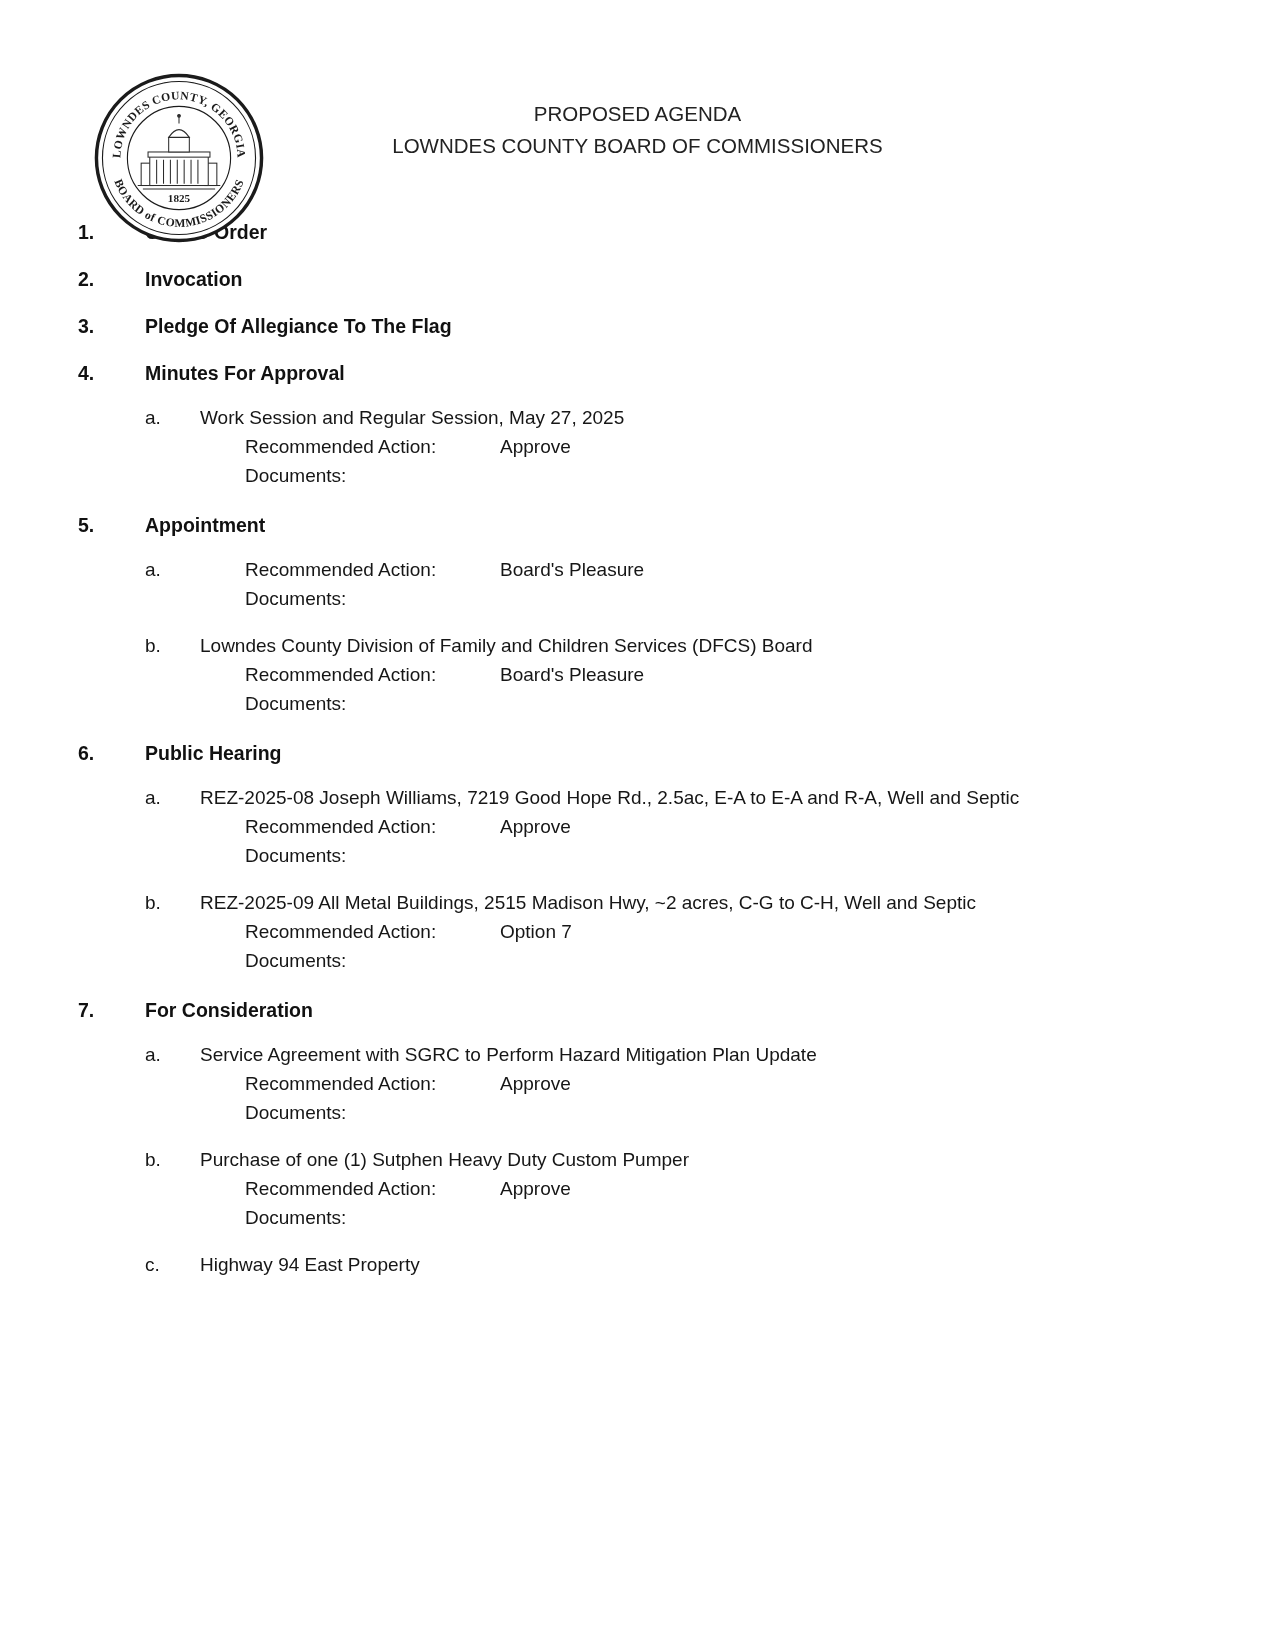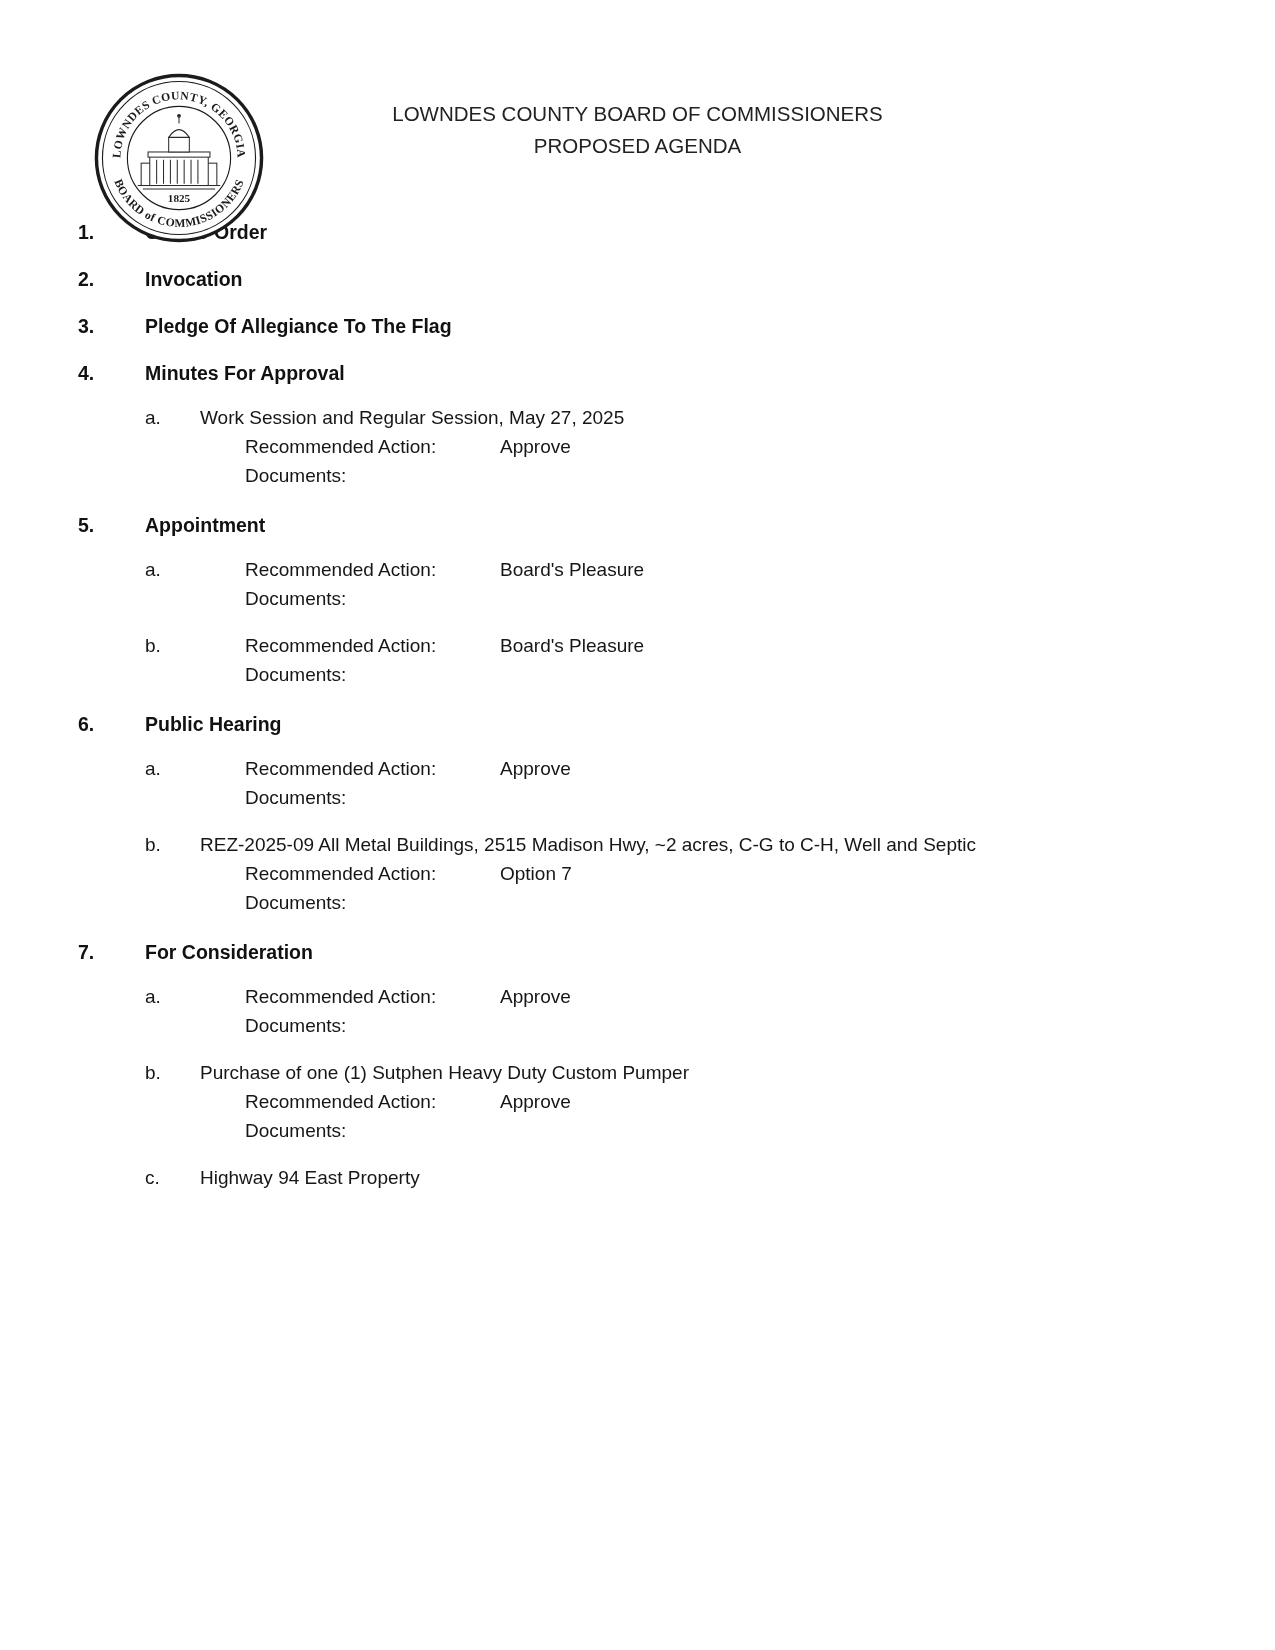--- a/index.html
+++ b/index.html
@@ -115,22 +115,22 @@
         <rect x="88" y="76" width="24" height="17"></rect>
         <path d="M 88 76 Q 100 58 112 76 Z"></path>
         <line x1="100" y1="60" x2="100" y2="52"></line>
         <circle cx="100" cy="51" r="1.6" fill="#2b2b2b"></circle>
       </g>
       <text x="100" y="151" text-anchor="middle" class="seal-year-text">1825</text>
     </svg>
   </div>
 
   <div class="header-text">
+    <div>PROPOSED AGENDA</div>
     <div>LOWNDES COUNTY BOARD OF COMMISSIONERS</div>
-    <div>PROPOSED AGENDA</div>
   </div>
 
   <main>
 
     <div class="item">
       <span class="num">1.</span>
       <span class="title">Call To Order</span>
     </div>
 
     <div class="item">
@@ -171,36 +171,38 @@
           <span class="action-label">Recommended Action:</span><span class="action-value">Board's Pleasure</span>
         </div>
         <div class="docs-row">
           <span>Documents:</span>
         </div>
       </div>
     </div>
     <div class="subitem">
       <span class="letter">b.</span>
       <div class="sub-body">
+        <div class="sub-text">Lowndes County Division of Family and Children Services (DFCS) Board</div>
         <div class="action-row">
           <span class="action-label">Recommended Action:</span><span class="action-value">Board's Pleasure</span>
         </div>
         <div class="docs-row">
           <span>Documents:</span>
         </div>
       </div>
     </div>
 
     <div class="item">
       <span class="num">6.</span>
       <span class="title">Public Hearing</span>
     </div>
     <div class="subitem">
       <span class="letter">a.</span>
       <div class="sub-body">
+        <div class="sub-text">REZ-2025-08 Joseph Williams, 7219 Good Hope Rd., 2.5ac, E-A to E-A and R-A, Well and Septic</div>
         <div class="action-row">
           <span class="action-label">Recommended Action:</span><span class="action-value">Approve</span>
         </div>
         <div class="docs-row">
           <span>Documents:</span>
         </div>
       </div>
     </div>
     <div class="subitem">
       <span class="letter">b.</span>
@@ -215,20 +217,21 @@
       </div>
     </div>
 
     <div class="item">
       <span class="num">7.</span>
       <span class="title">For Consideration</span>
     </div>
     <div class="subitem">
       <span class="letter">a.</span>
       <div class="sub-body">
+        <div class="sub-text">Service Agreement with SGRC to Perform Hazard Mitigation Plan Update</div>
         <div class="action-row">
           <span class="action-label">Recommended Action:</span><span class="action-value">Approve</span>
         </div>
         <div class="docs-row">
           <span>Documents:</span>
         </div>
       </div>
     </div>
     <div class="subitem">
       <span class="letter">b.</span>

